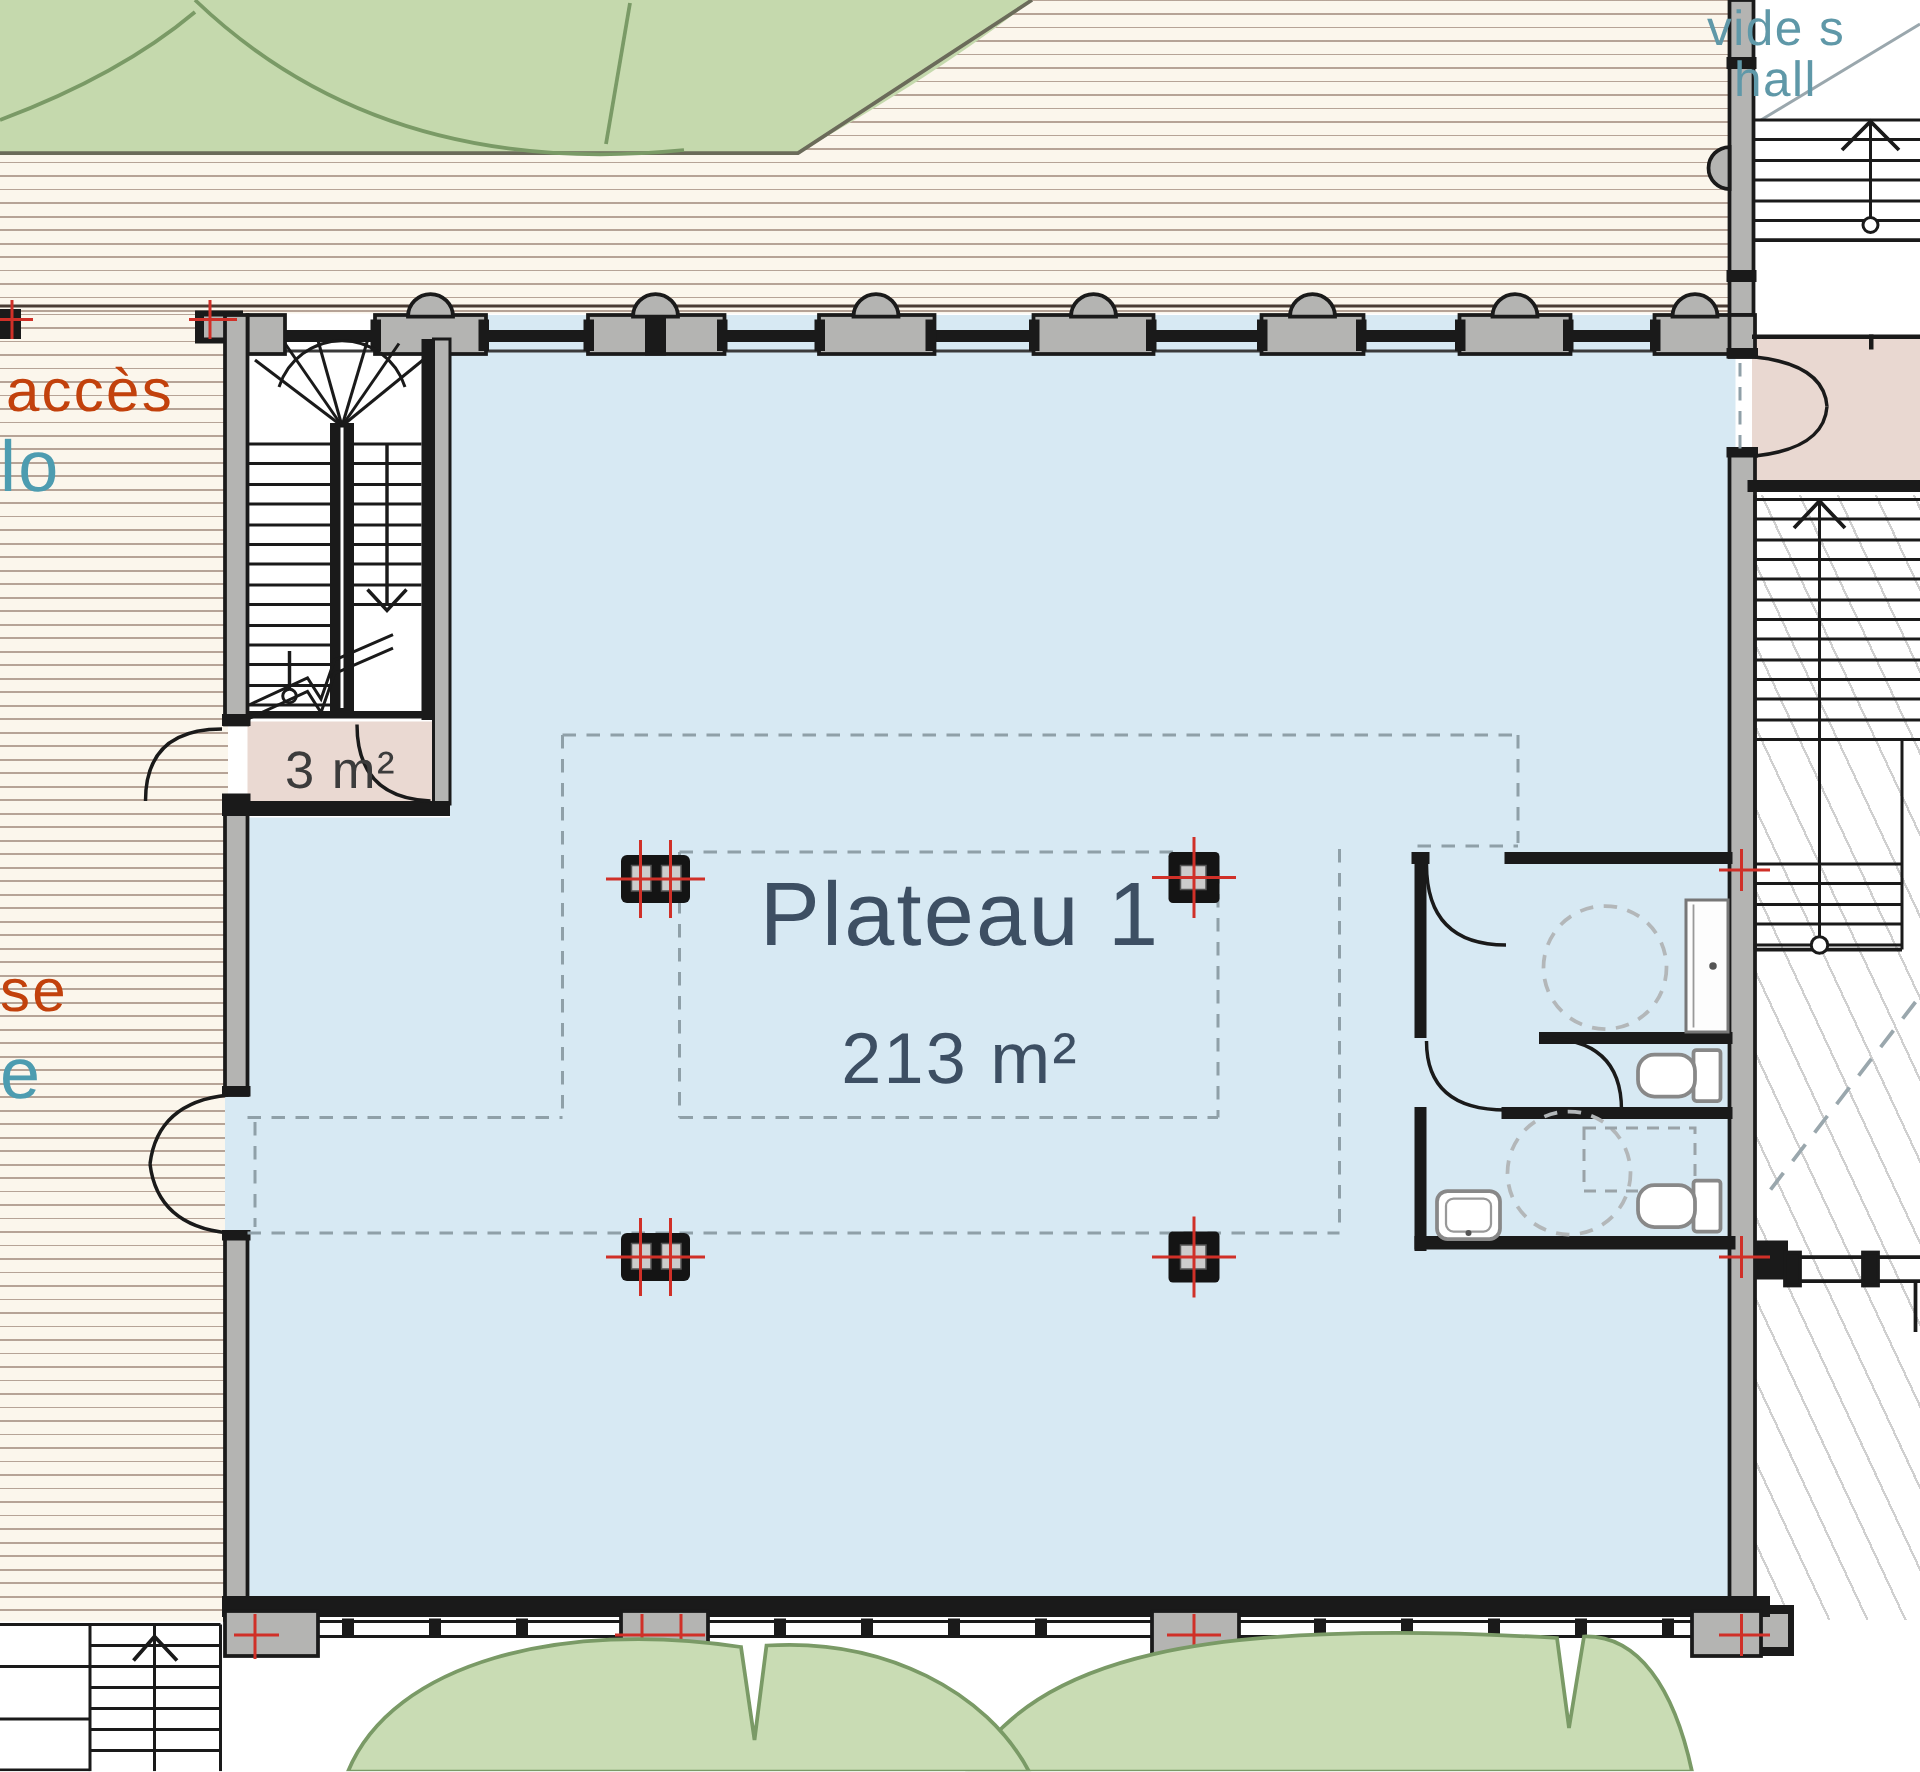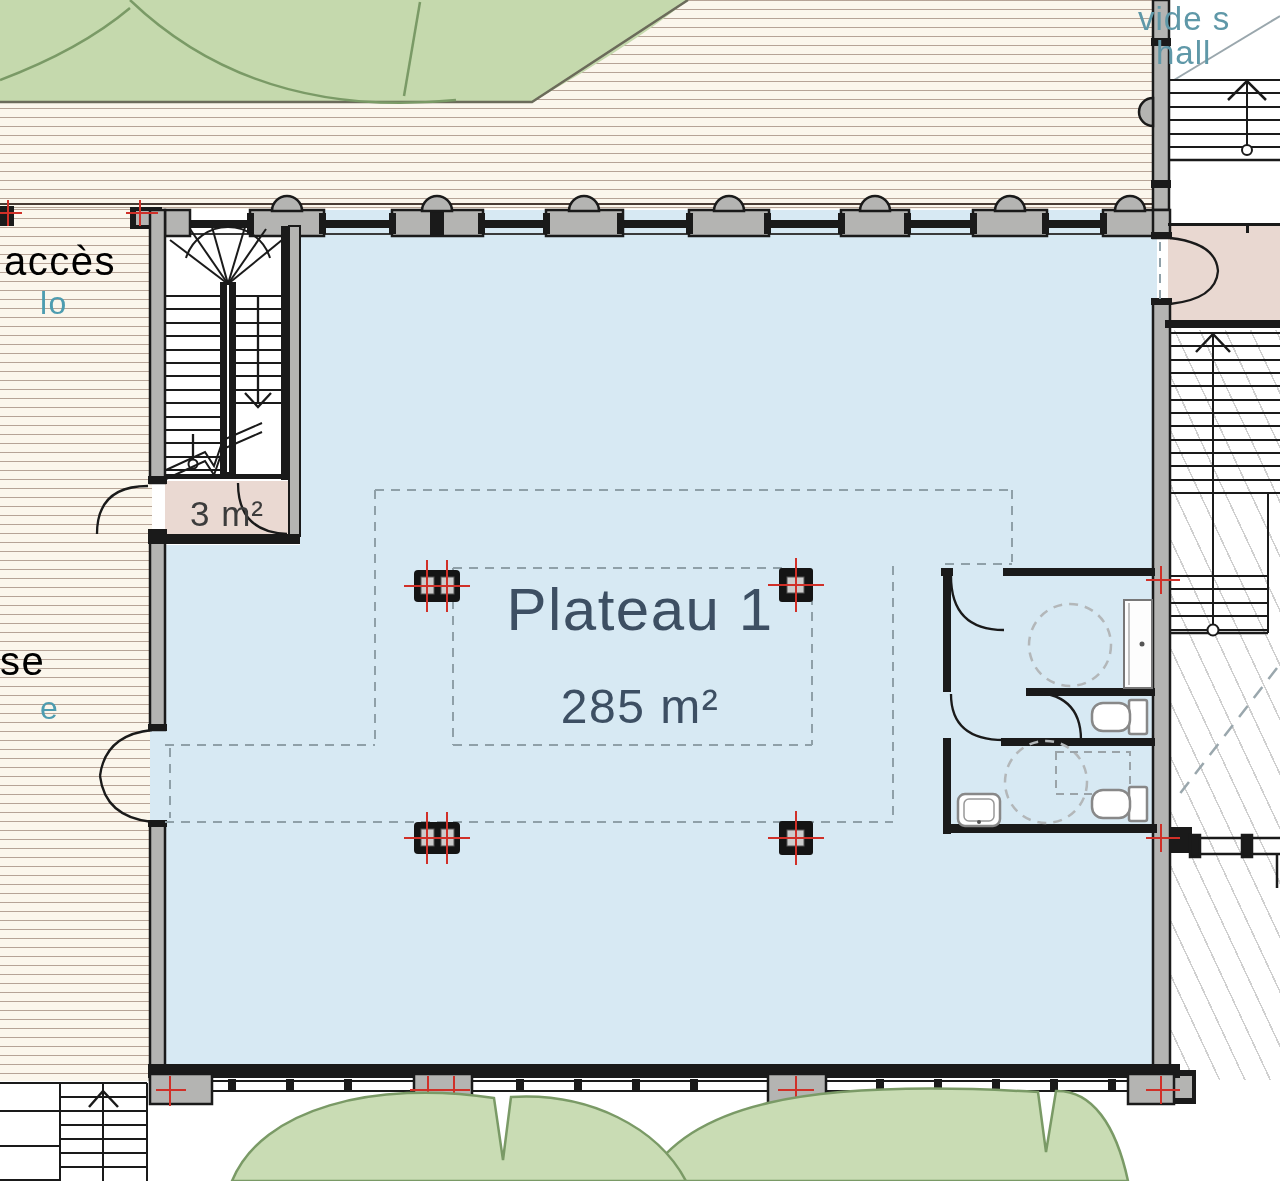--- a/index.html
+++ b/index.html
@@ -7,22 +7,22 @@
         font-family:"Liberation Sans", sans-serif;}
   .deck{position:absolute;background:
         repeating-linear-gradient(to bottom, rgba(125,95,80,.55) 0 1px, transparent 1px 9px),
         #fbf6ec;}
   #deck-top{left:0;top:0;width:1157px;height:209px;}
   #deck-left{left:0;top:209px;width:152px;height:872px;}
   #hatch-right{position:absolute;left:1168px;top:330px;width:112px;height:750px;
         background:repeating-linear-gradient(65deg, rgba(130,130,130,.38) 0 1.5px, transparent 1.5px 23px);}
   svg{position:absolute;left:0;top:0;pointer-events:none;}
   .lbl{position:absolute;letter-spacing:1.5px;line-height:1.05;white-space:nowrap;}
-  .lbl-dark{color:#000000;font-size:40px;}
-  .lbl-teal{color:#4d9cb0;font-size:32px;margin-left:40px;}
+  .lbl-dark{color:#c2410c;font-size:40px;}
+  .lbl-teal{color:#4d9cb0;font-size:48px;}
   .lbl-hall{color:#5f98a8;font-size:33px;letter-spacing:1px;}
   .lbl-room{color:#3d4f63;text-align:center;width:400px;left:440px;}
   .lbl-3m{color:#3c3c3c;font-size:35px;letter-spacing:1px;}
 </style>
 </head>
 <body>
 
 <div id="plan">
 
   <div id="deck-top" class="deck"></div>
@@ -411,17 +411,17 @@
   </svg>
 
   <div class="lbl lbl-dark" style="left:4px;top:240px;">accès</div>
   <div class="lbl lbl-teal" style="left:0px;top:287px;">lo</div>
   <div class="lbl lbl-dark" style="left:0px;top:640px;text-align:center;">se</div>
   <div class="lbl lbl-teal" style="left:0px;top:692px;">e</div>
 
   <div class="lbl lbl-3m" style="left:172px;top:496px;width:110px;text-align:center;">3 m²</div>
 
   <div class="lbl lbl-room" style="top:578px;font-size:60px;">Plateau 1</div>
-  <div class="lbl lbl-room" style="top:682px;font-size:48px;">285 m²</div>
+  <div class="lbl lbl-room" style="top:682px;font-size:48px;">213 m²</div>
 
   <div class="lbl lbl-hall" style="left:1138px;top:2px;">vide s</div>
   <div class="lbl lbl-hall" style="left:1156px;top:36px;text-align:center;">hall</div>
 </div>
 
 </body></html>

